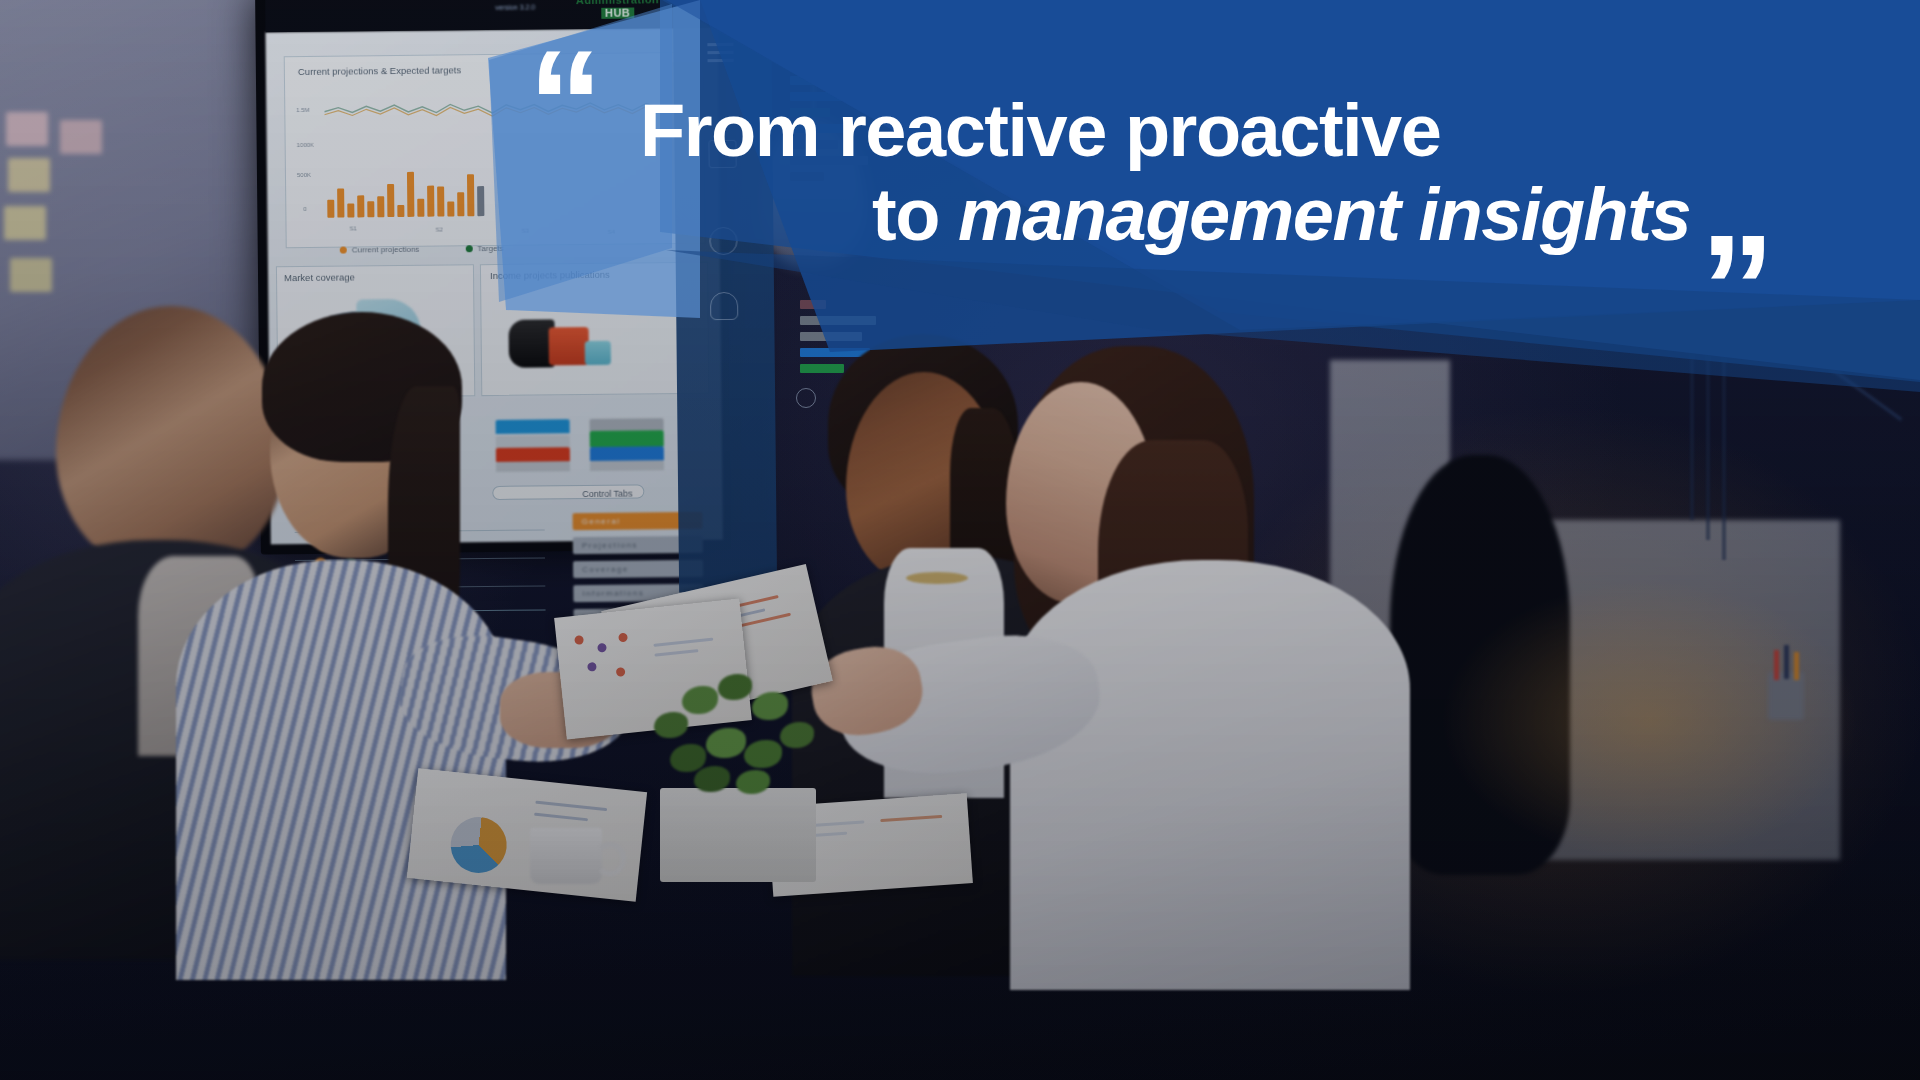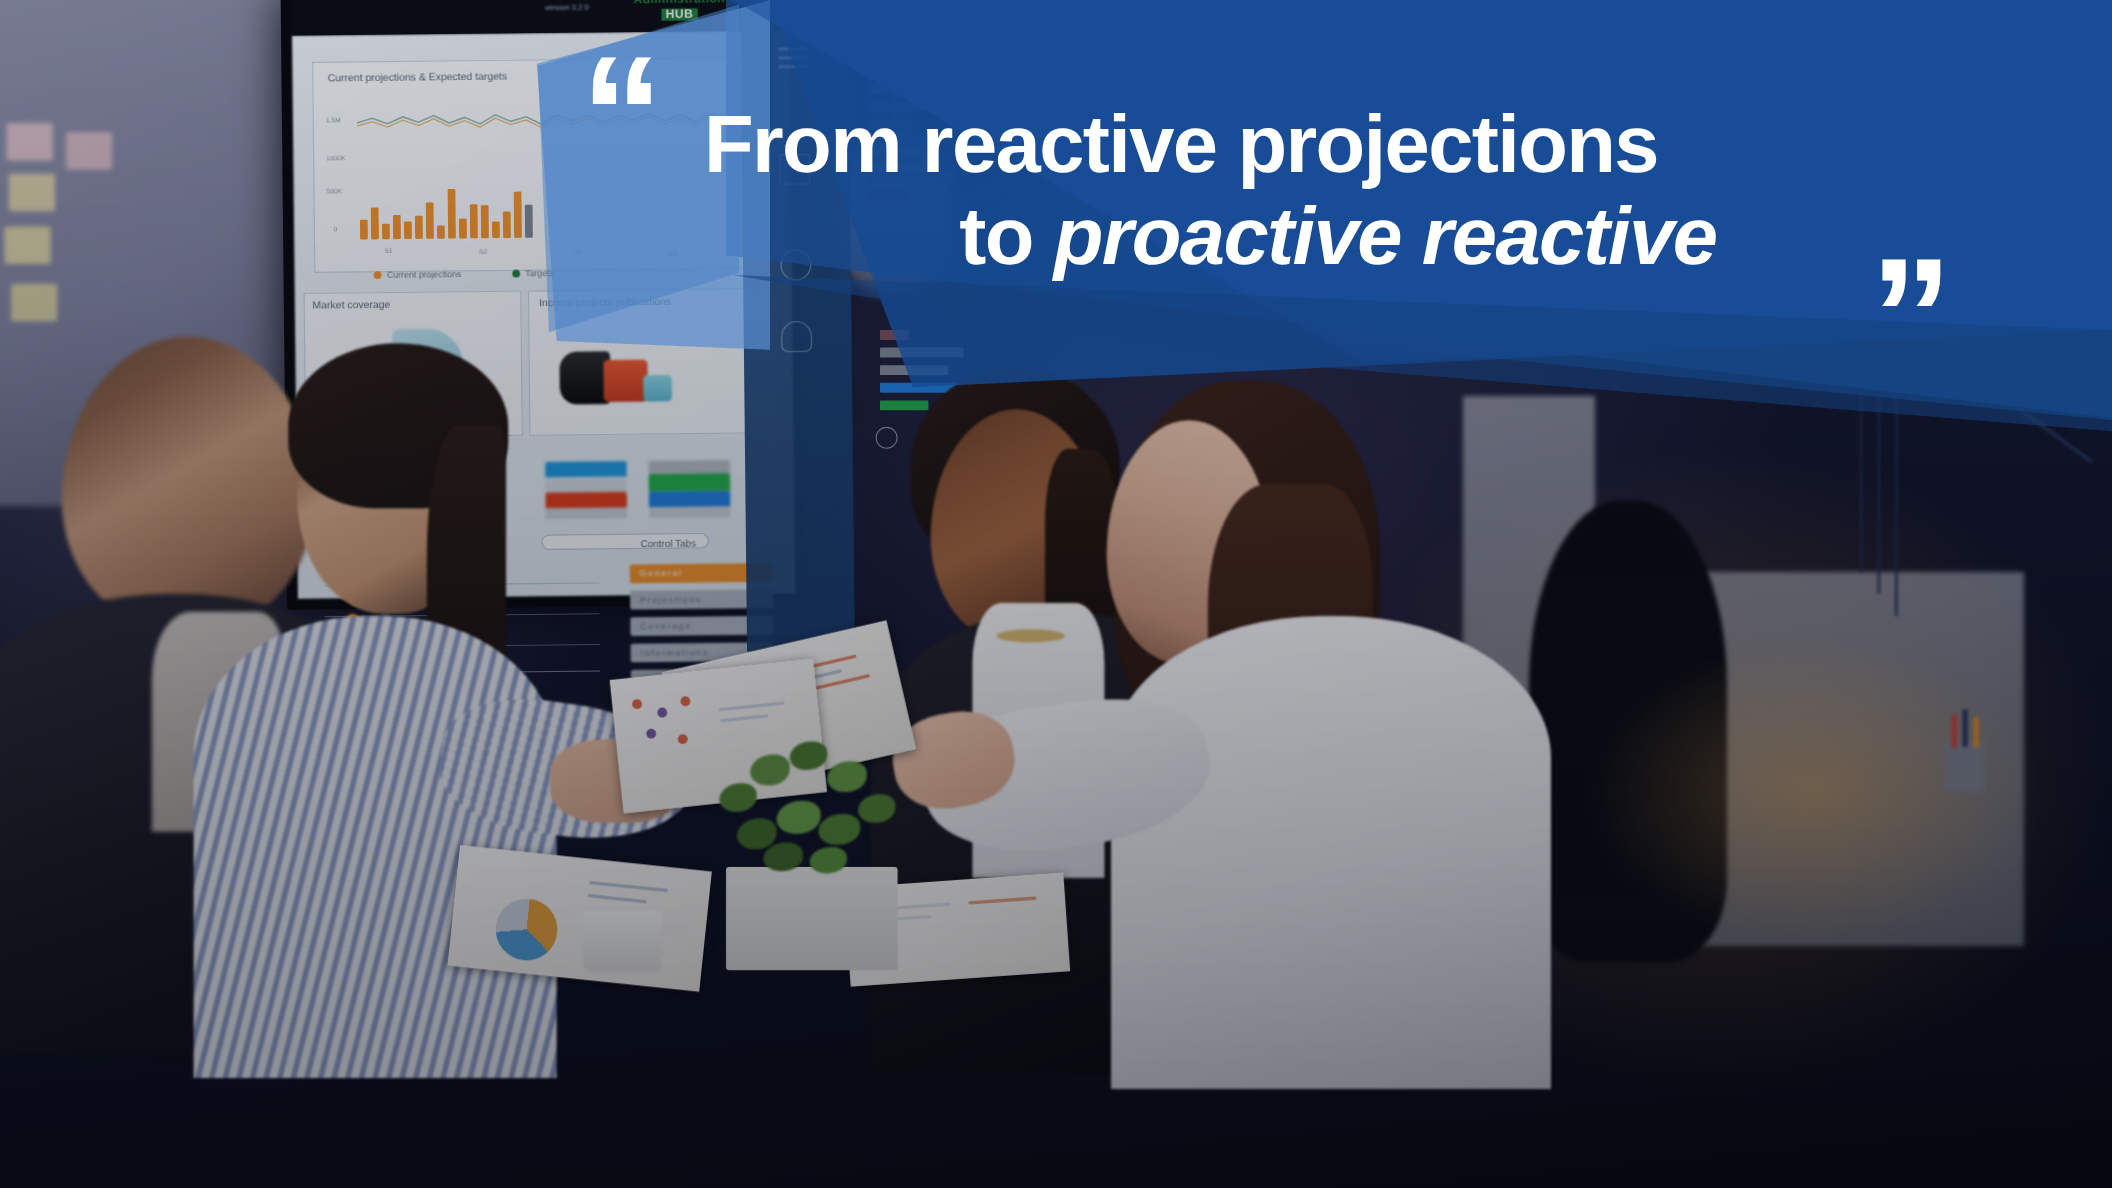--- a/index.html
+++ b/index.html
@@ -441,18 +441,18 @@
     </svg>
     <svg width="1920" height="1080" viewBox="0 0 1920 1080" preserveAspectRatio="none">
 
       <polygon points="666,0 1920,0 1920,300 1240,330 666,0" fill="#1b4f9c" opacity="0.55"></polygon>
       <polygon points="666,250 1920,300 1920,392 1155,330" fill="#16427f" opacity="0.55"></polygon>
     </svg>
   </div>
 
   <div class="quoteBlock">
     <div class="qmark qopen">“</div>
-    <div class="qline qline1">From reactive projections</div>
-    <div class="qline qline2"><span>to </span><span class="em">proactive reactive</span></div>
+    <div class="qline qline1">From reactive proactive</div>
+    <div class="qline qline2"><span>to </span><span class="em">management insights</span></div>
     <div class="qmark qclose">”</div>
   </div>
 
 </div>
 
 </body></html>

